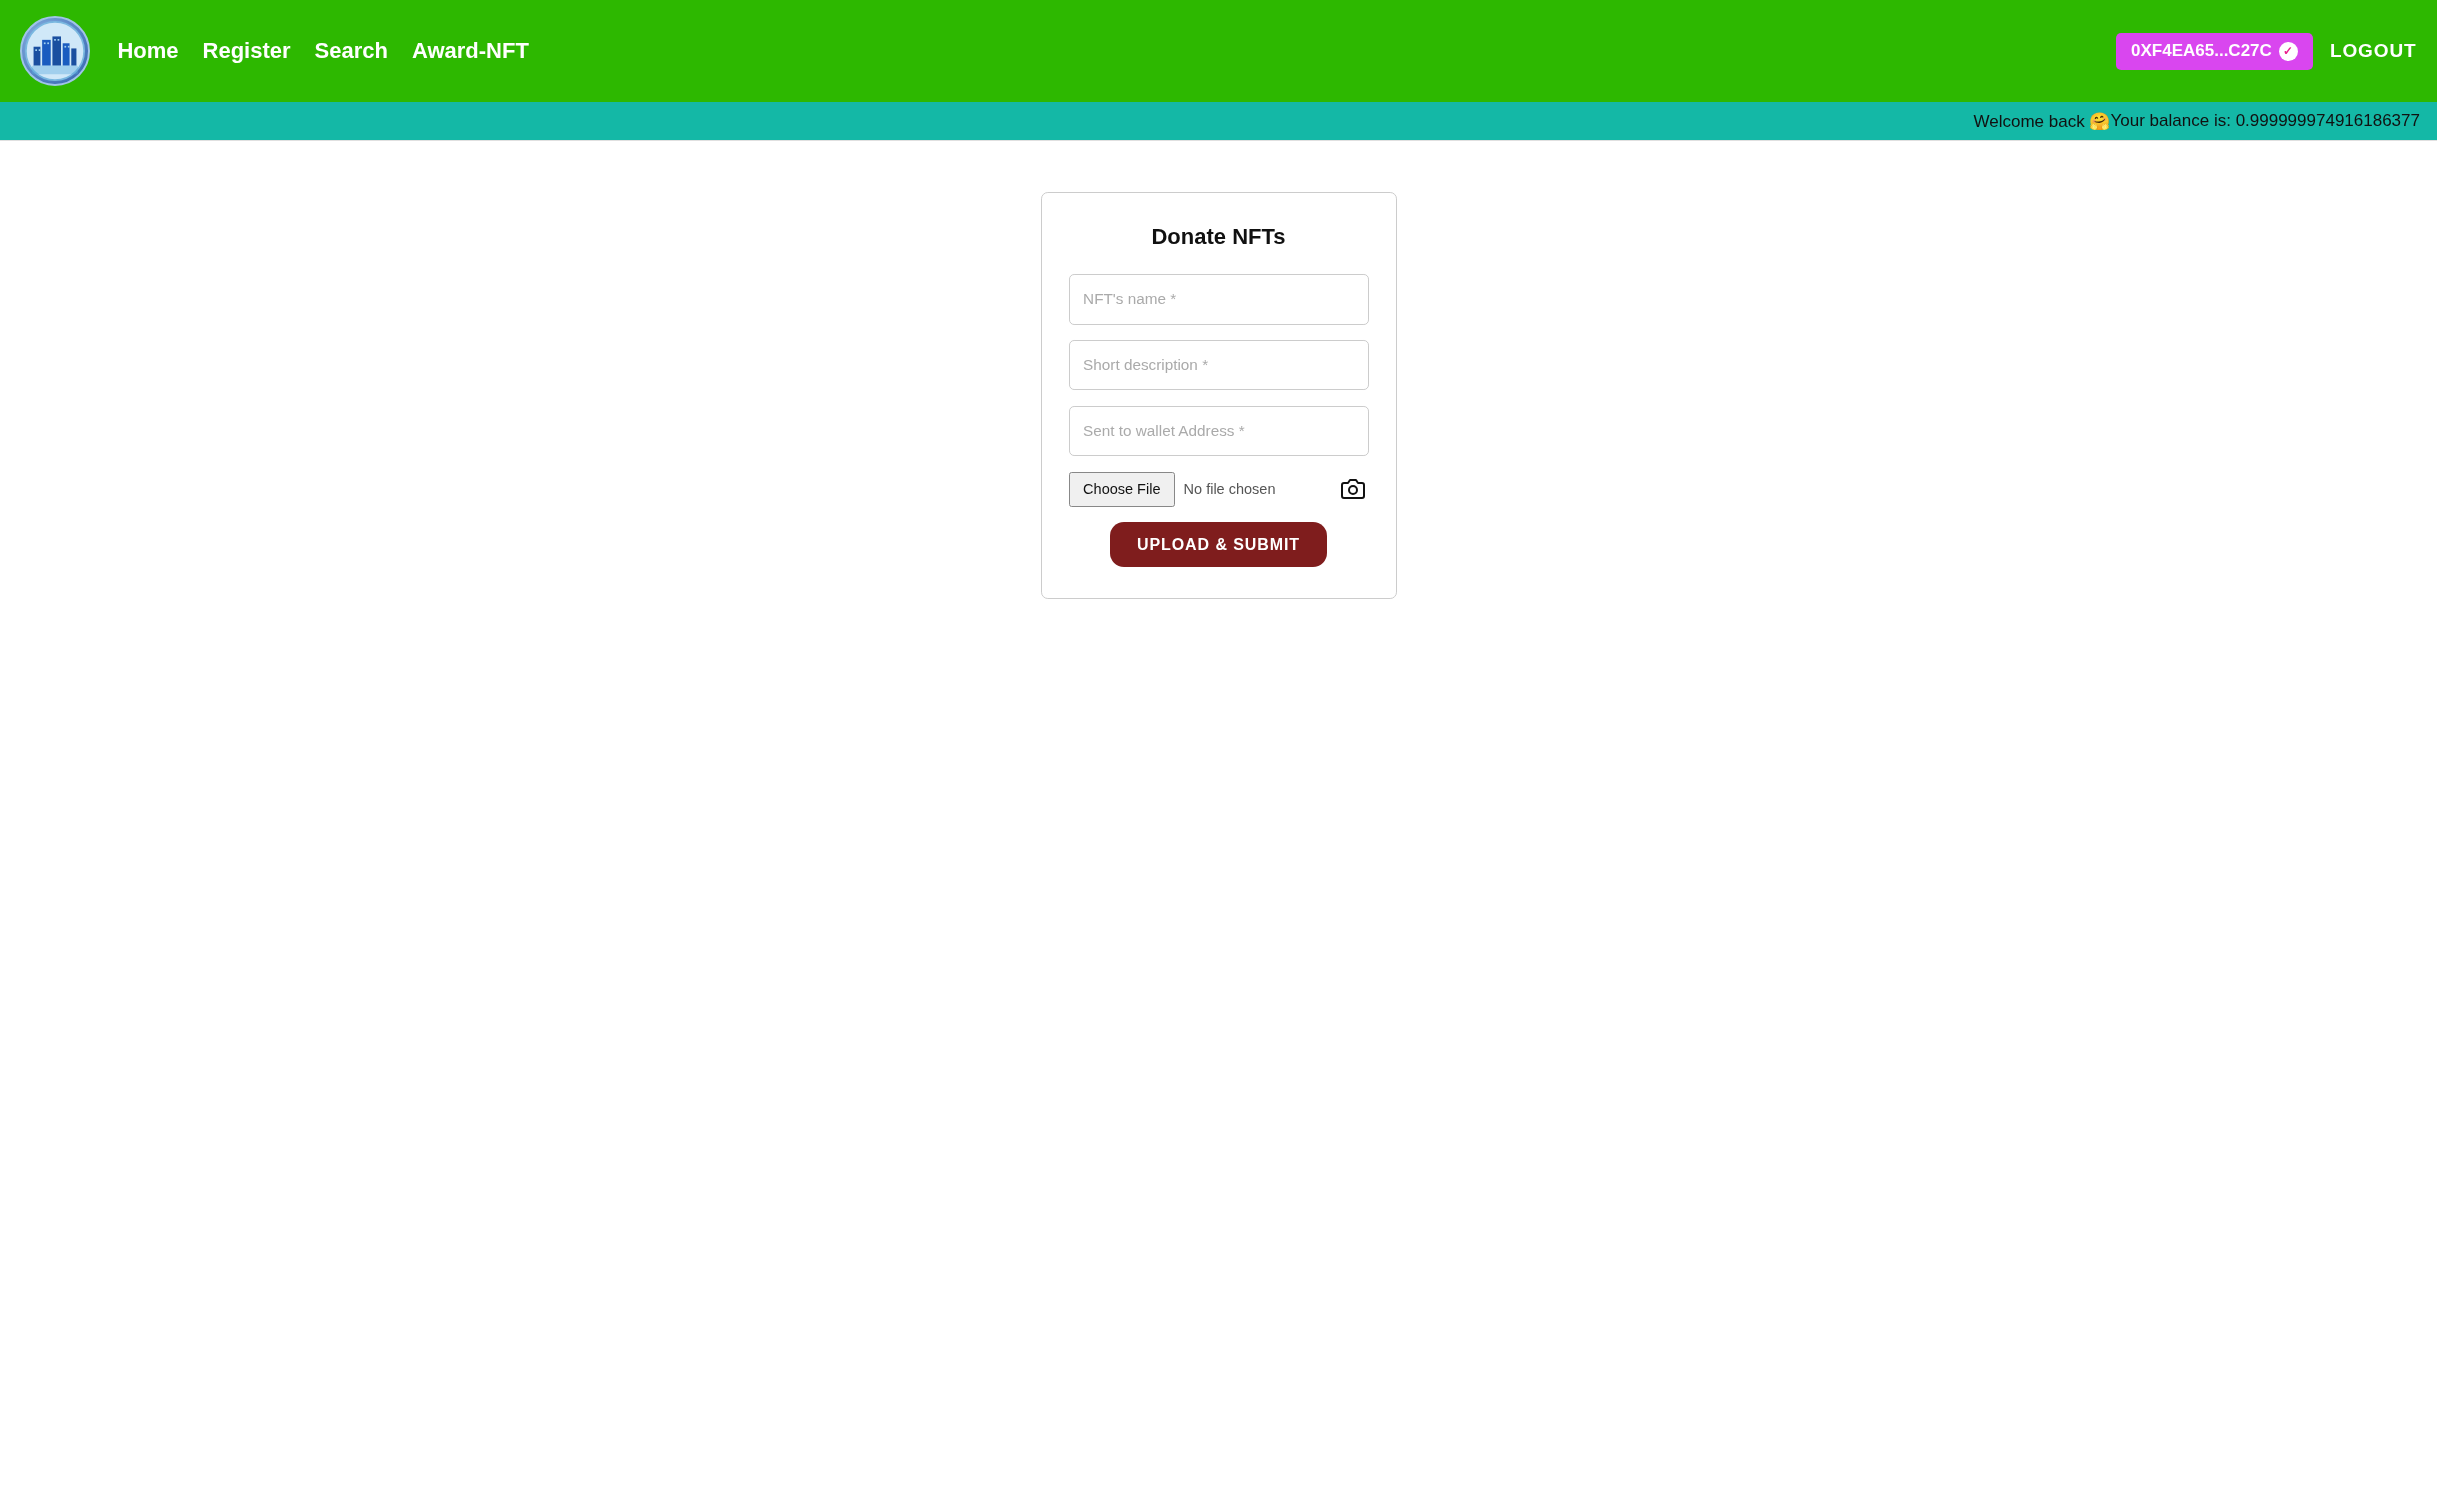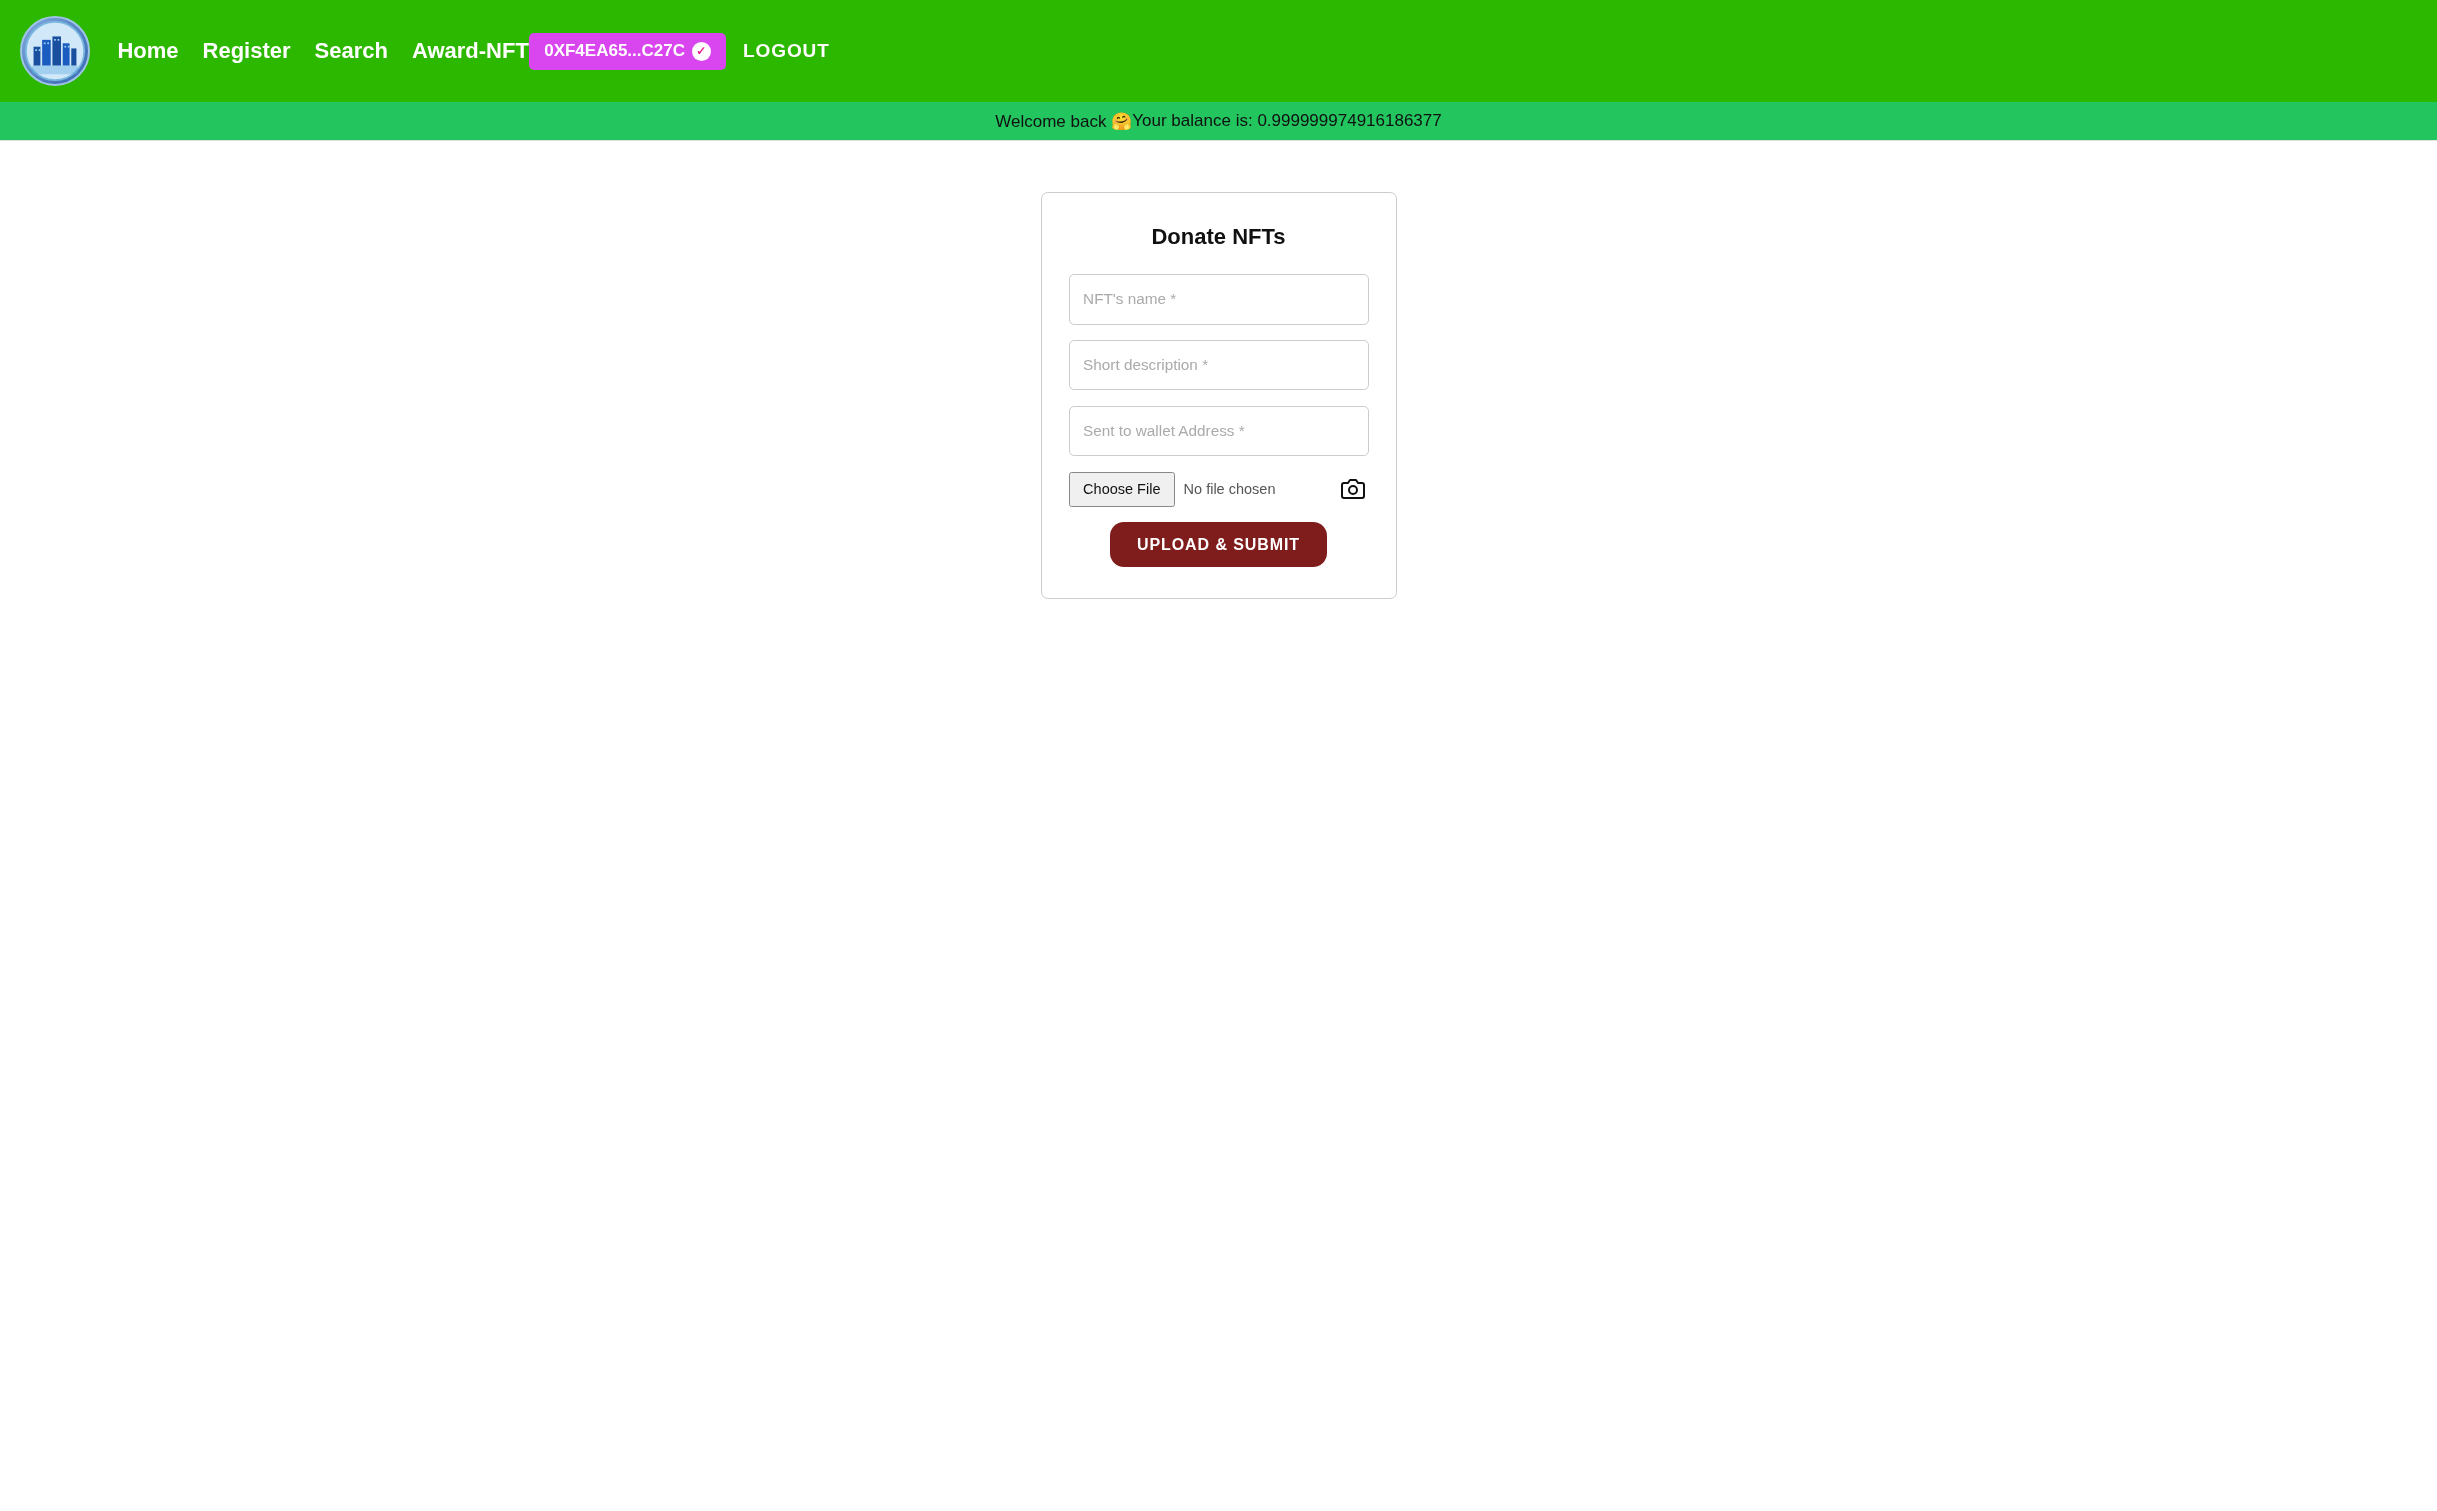--- a/index.html
+++ b/index.html
@@ -12,21 +12,21 @@
       font-family: Arial, sans-serif;
       background: #ffffff;
       min-height: 100vh;
     }
 
     
     .navbar {
       background-color: #2db800;
       display: flex;
       align-items: center;
-      justify-content: flex-start;
+      justify-content: space-between;
       padding: 0 20.4px;
       height: 102px;
     }
 
     .navbar-left {
       display: flex;
       align-items: center;
       gap: 27px;
     }
 
@@ -104,24 +104,24 @@
       font-weight: bold;
       background: none;
       border: none;
       cursor: pointer;
       letter-spacing: 0.9px;
     }
 
     
     .sub-bar {
       display: flex;
-      justify-content: center;
+      justify-content: flex-end;
       align-items: center;
       padding: 8.5px 17px;
-      background: #22c55e;
+      background: #14b8a6;
       border-bottom: 0.9px solid #e0e0e0;
       font-size: 17px;
     }
 
     .welcome-text {
       font-size: 17px;
       color: #111;
     }
 
     .balance-text {

